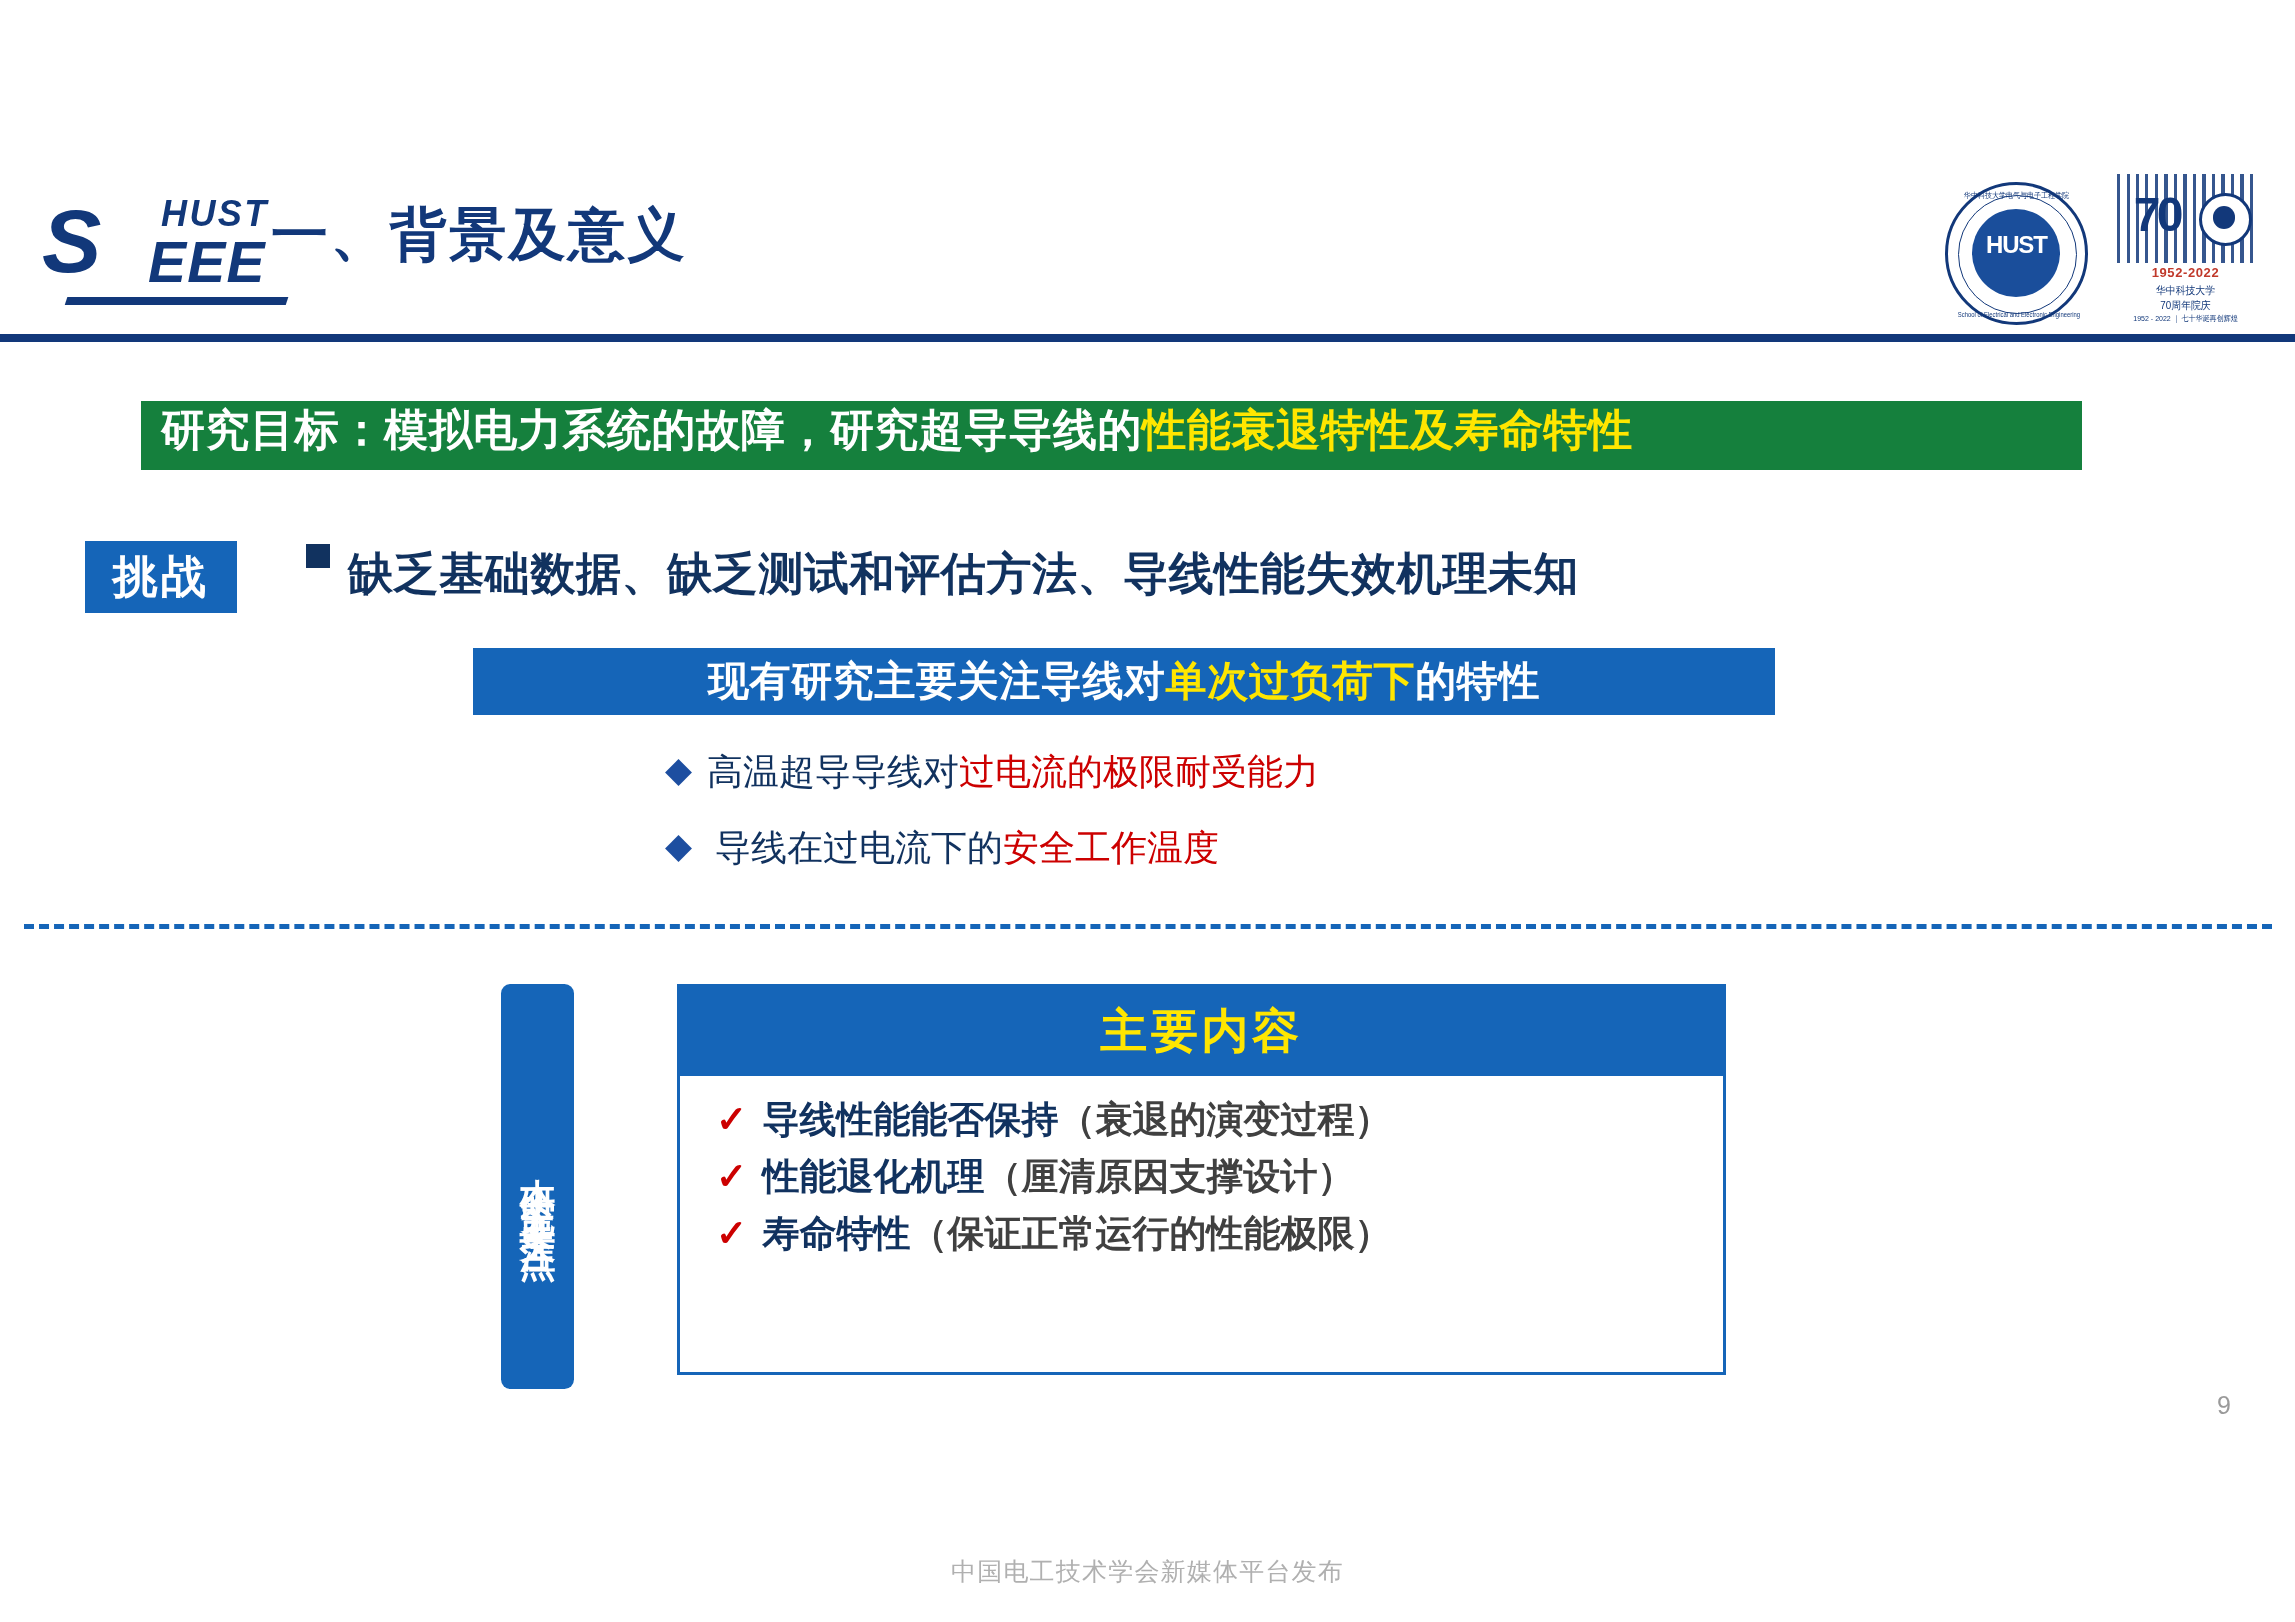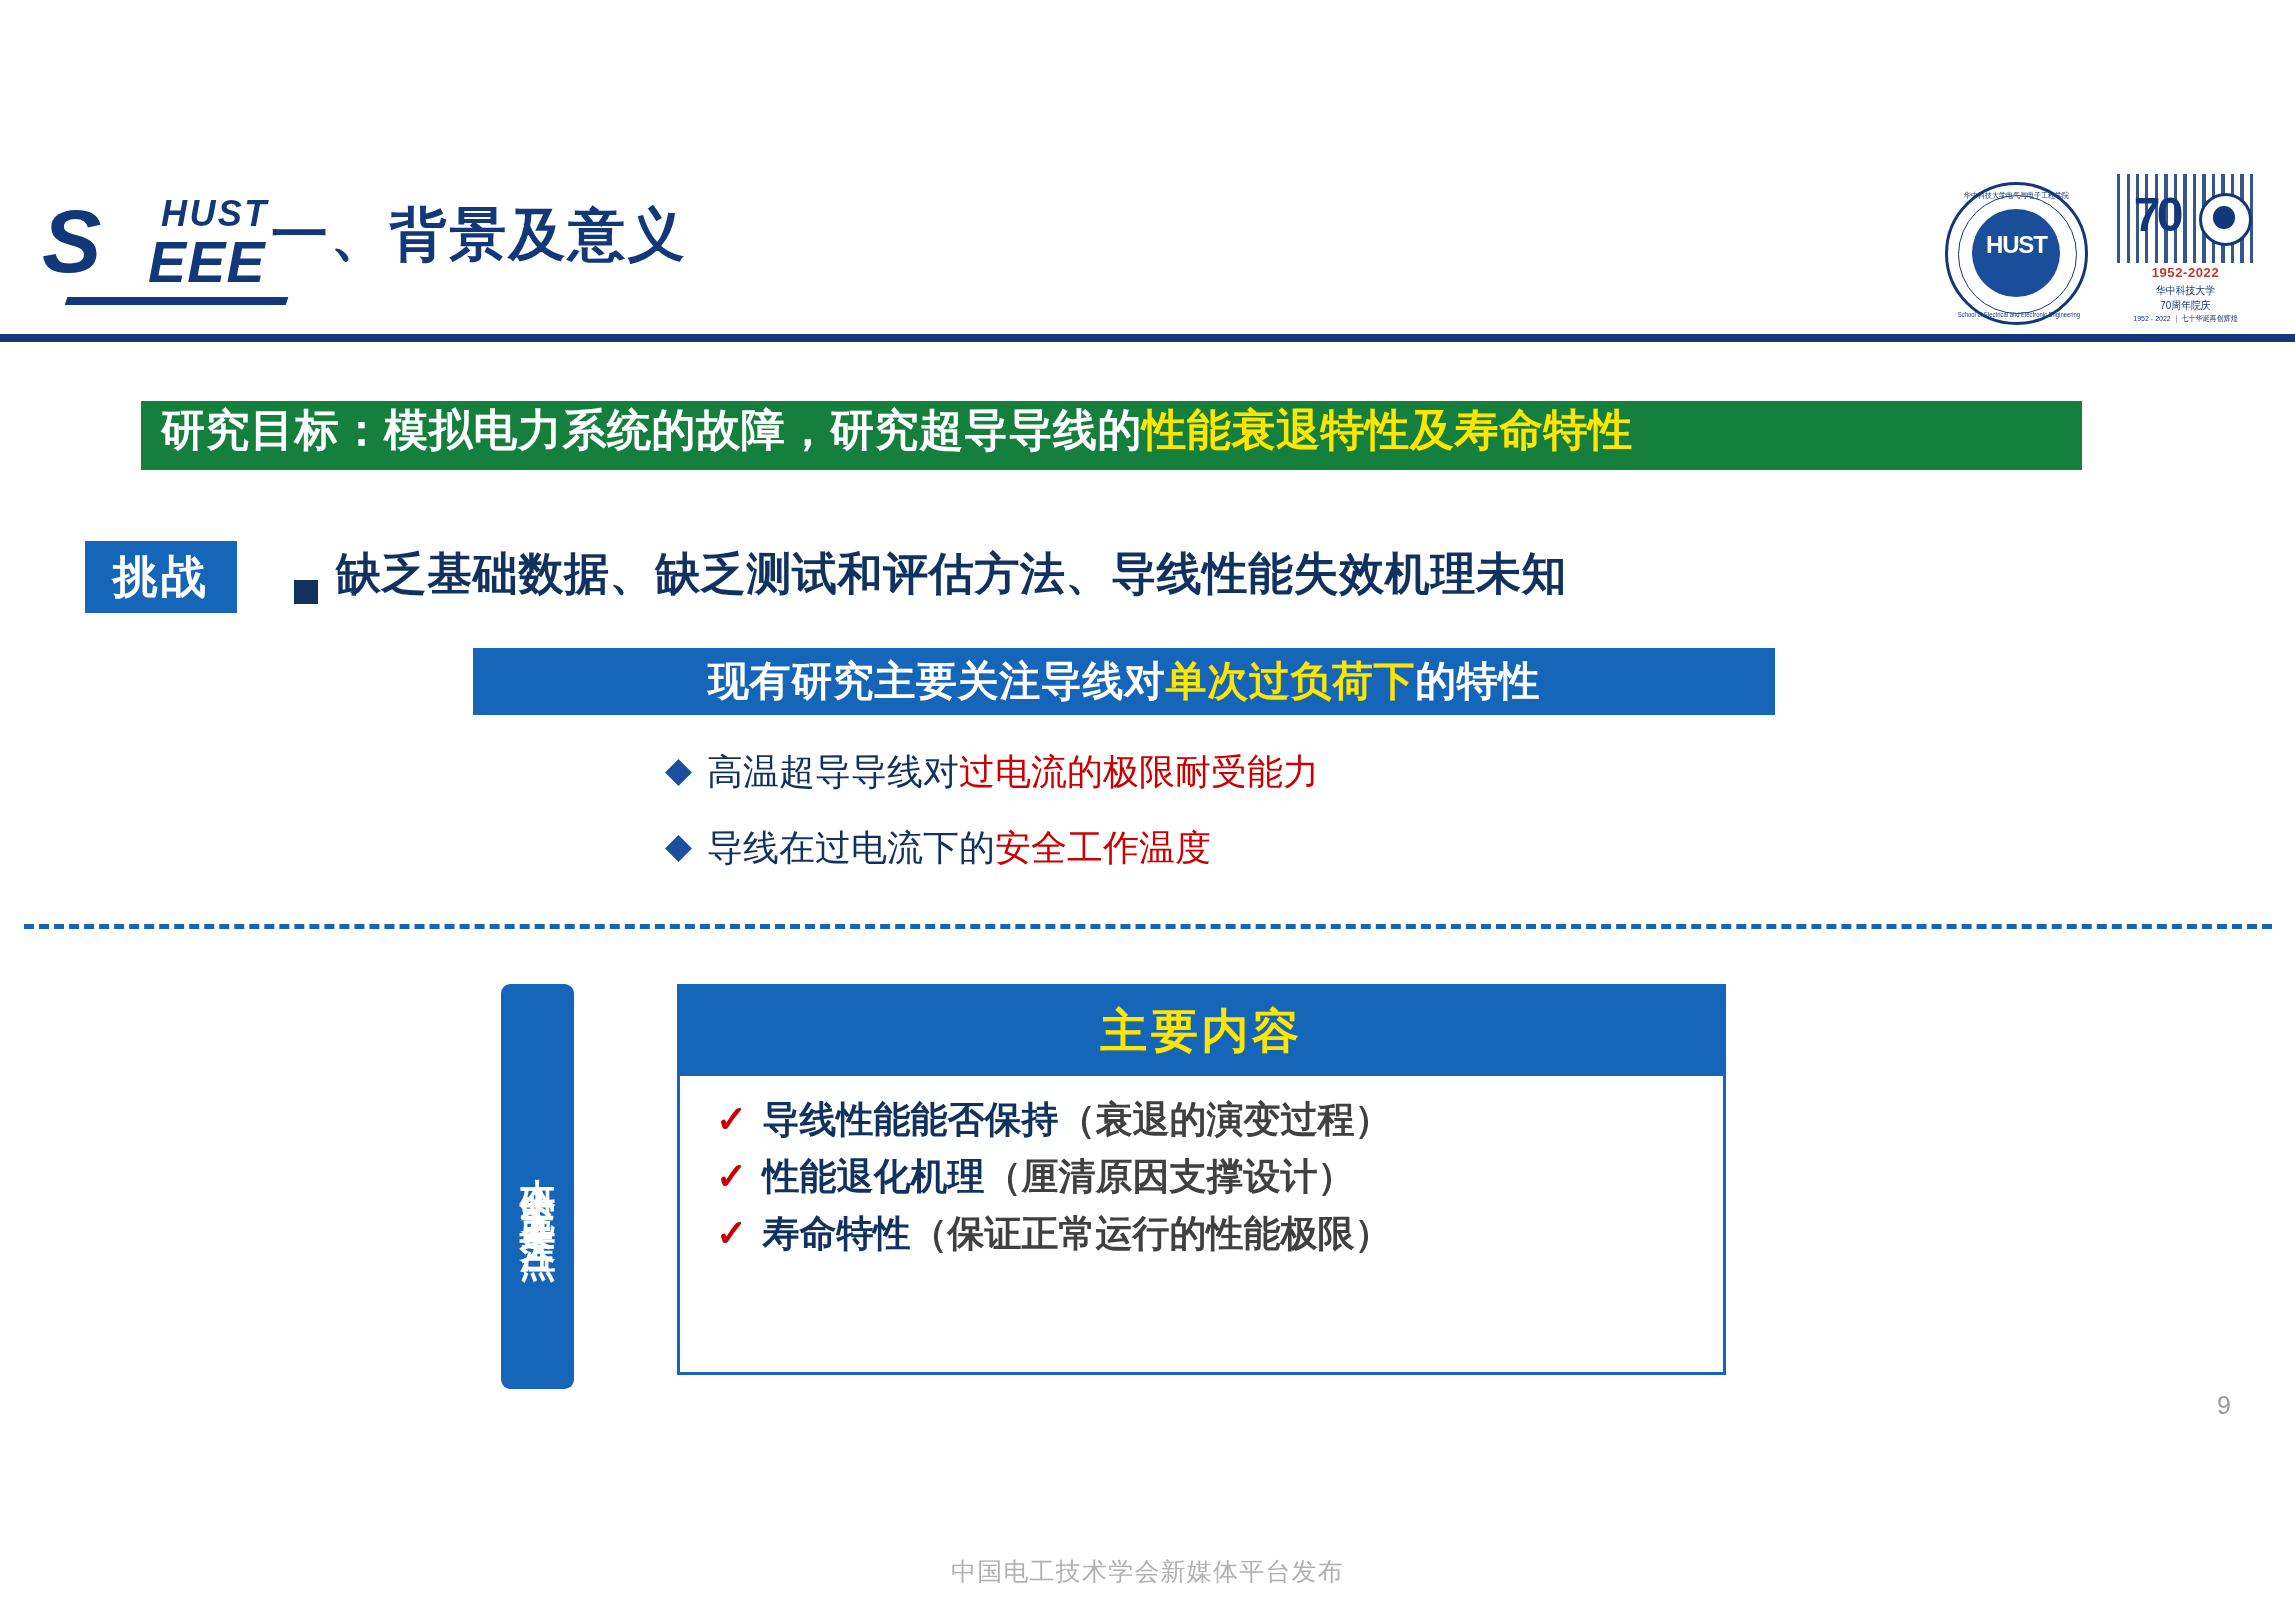--- a/index.html
+++ b/index.html
@@ -270,24 +270,24 @@
   }
   .challenge-tag span {
     font-size: 45px;
     font-weight: bold;
     color: #ffffff;
     letter-spacing: 3.6px;
   }
 
   .challenge-line {
     position: absolute;
-    left: 294px;
+    left: 306px;
     top: 544px;
     display: flex;
-    align-items: flex-end;
+    align-items: flex-start;
     white-space: nowrap;
   }
   .sq-bullet {
     width: 24px;
     height: 24px;
     background: #11325f;
     margin-right: 18px;
     flex: 0 0 auto;
   }
   .challenge-text {
@@ -317,21 +317,21 @@
   }
   .subbar-text .hl { color: #ffe600; }
 
   .diamond-item {
     position: absolute;
     display: flex;
     align-items: center;
     white-space: nowrap;
   }
   .diamond-item.one { left: 669px; top: 748px; }
-  .diamond-item.two { left: 669px; top: 824px; }
+  .diamond-item.two { left: 669px; top: 824px; gap: 8px; }
   .dia {
     width: 19px;
     height: 19px;
     background: #1d4ea0;
     transform: rotate(45deg);
     margin-right: 19px;
     flex: 0 0 auto;
   }
   .diamond-text {
     font-size: 36px;

